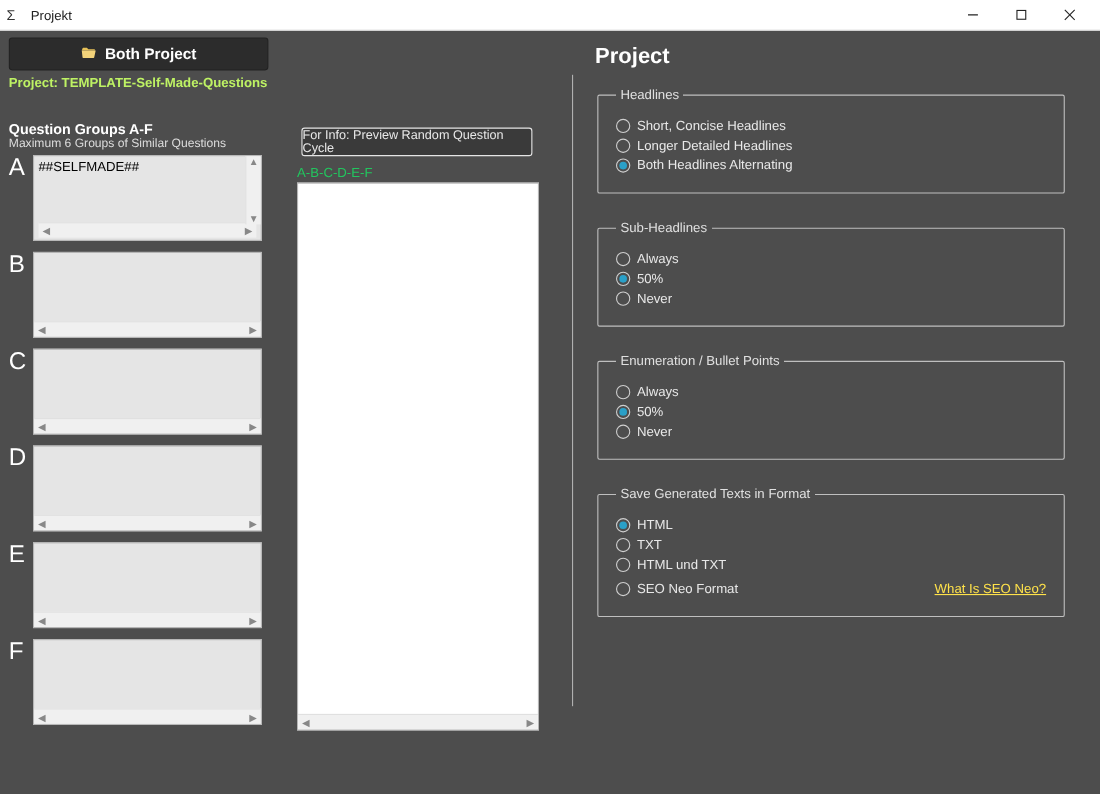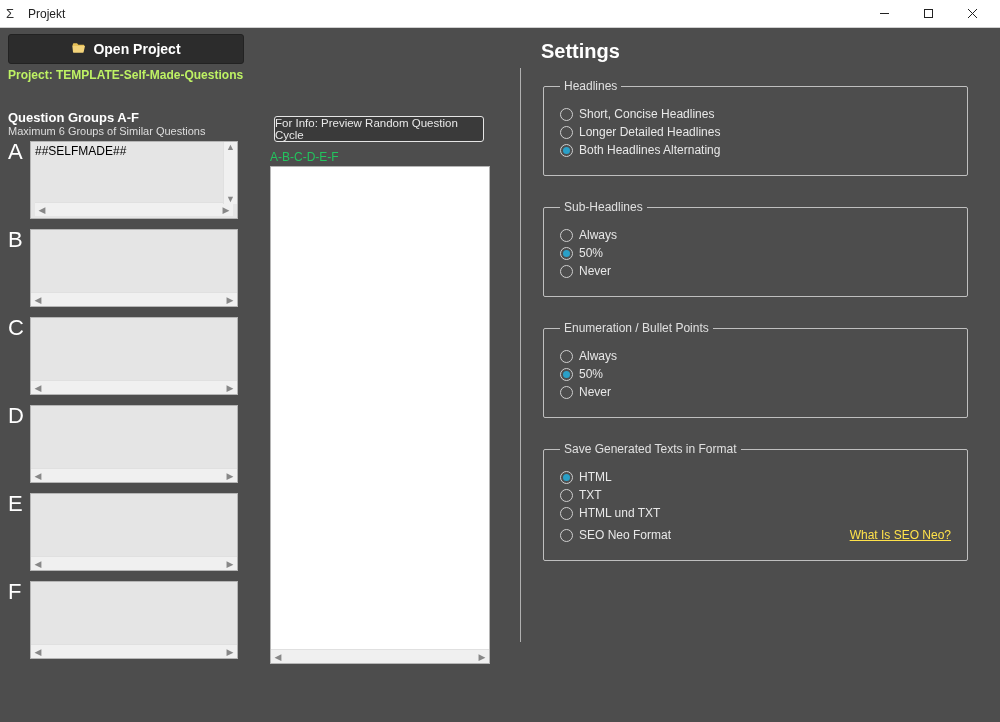--- a/index.html
+++ b/index.html
@@ -274,21 +274,21 @@
 <div class="content">
 
   <div class="leftpane">
     <div class="open-project-btn">
       <span class="folder-icon">
         <svg viewBox="0 0 24 24">
             <path fill="#e7c158" d="M3 6a1 1 0 011-1h5l2 2h8a1 1 0 011 1v1H2l1-3z"></path>
             <path fill="#f3d37a" d="M2 9h19l-2 9a1 1 0 01-1 1H4a1 1 0 01-1-1L2 9z"></path>
           </svg>
       </span>
-      <span>Open Project</span>
+      <span>Both Project</span>
     </div>
     <div class="project-path">Project: TEMPLATE-Self-Made-Questions</div>
 
     <div class="section-title">Question Groups A-F</div>
     <div class="section-sub">Maximum 6 Groups of Similar Questions</div>
 
     <div class="groups">
 
       <div class="group-row">
         <div class="group-letter">A</div>
@@ -371,21 +371,21 @@
             <span class="arrow">◀</span>
             <span class="arrow">▶</span>
           </div>
       </div>
     </div>
   </div>
 
   <div class="divider"></div>
 
   <div class="rightpane">
-    <div class="settings-title">Settings</div>
+    <div class="settings-title">Project</div>
 
     <fieldset class="settings-group">
       <legend>Headlines</legend>
       <div class="radio-row">
         <span class="radio"></span>
         <span>Short, Concise Headlines</span>
       </div>
       <div class="radio-row">
         <span class="radio"></span>
         <span>Longer Detailed Headlines</span>

